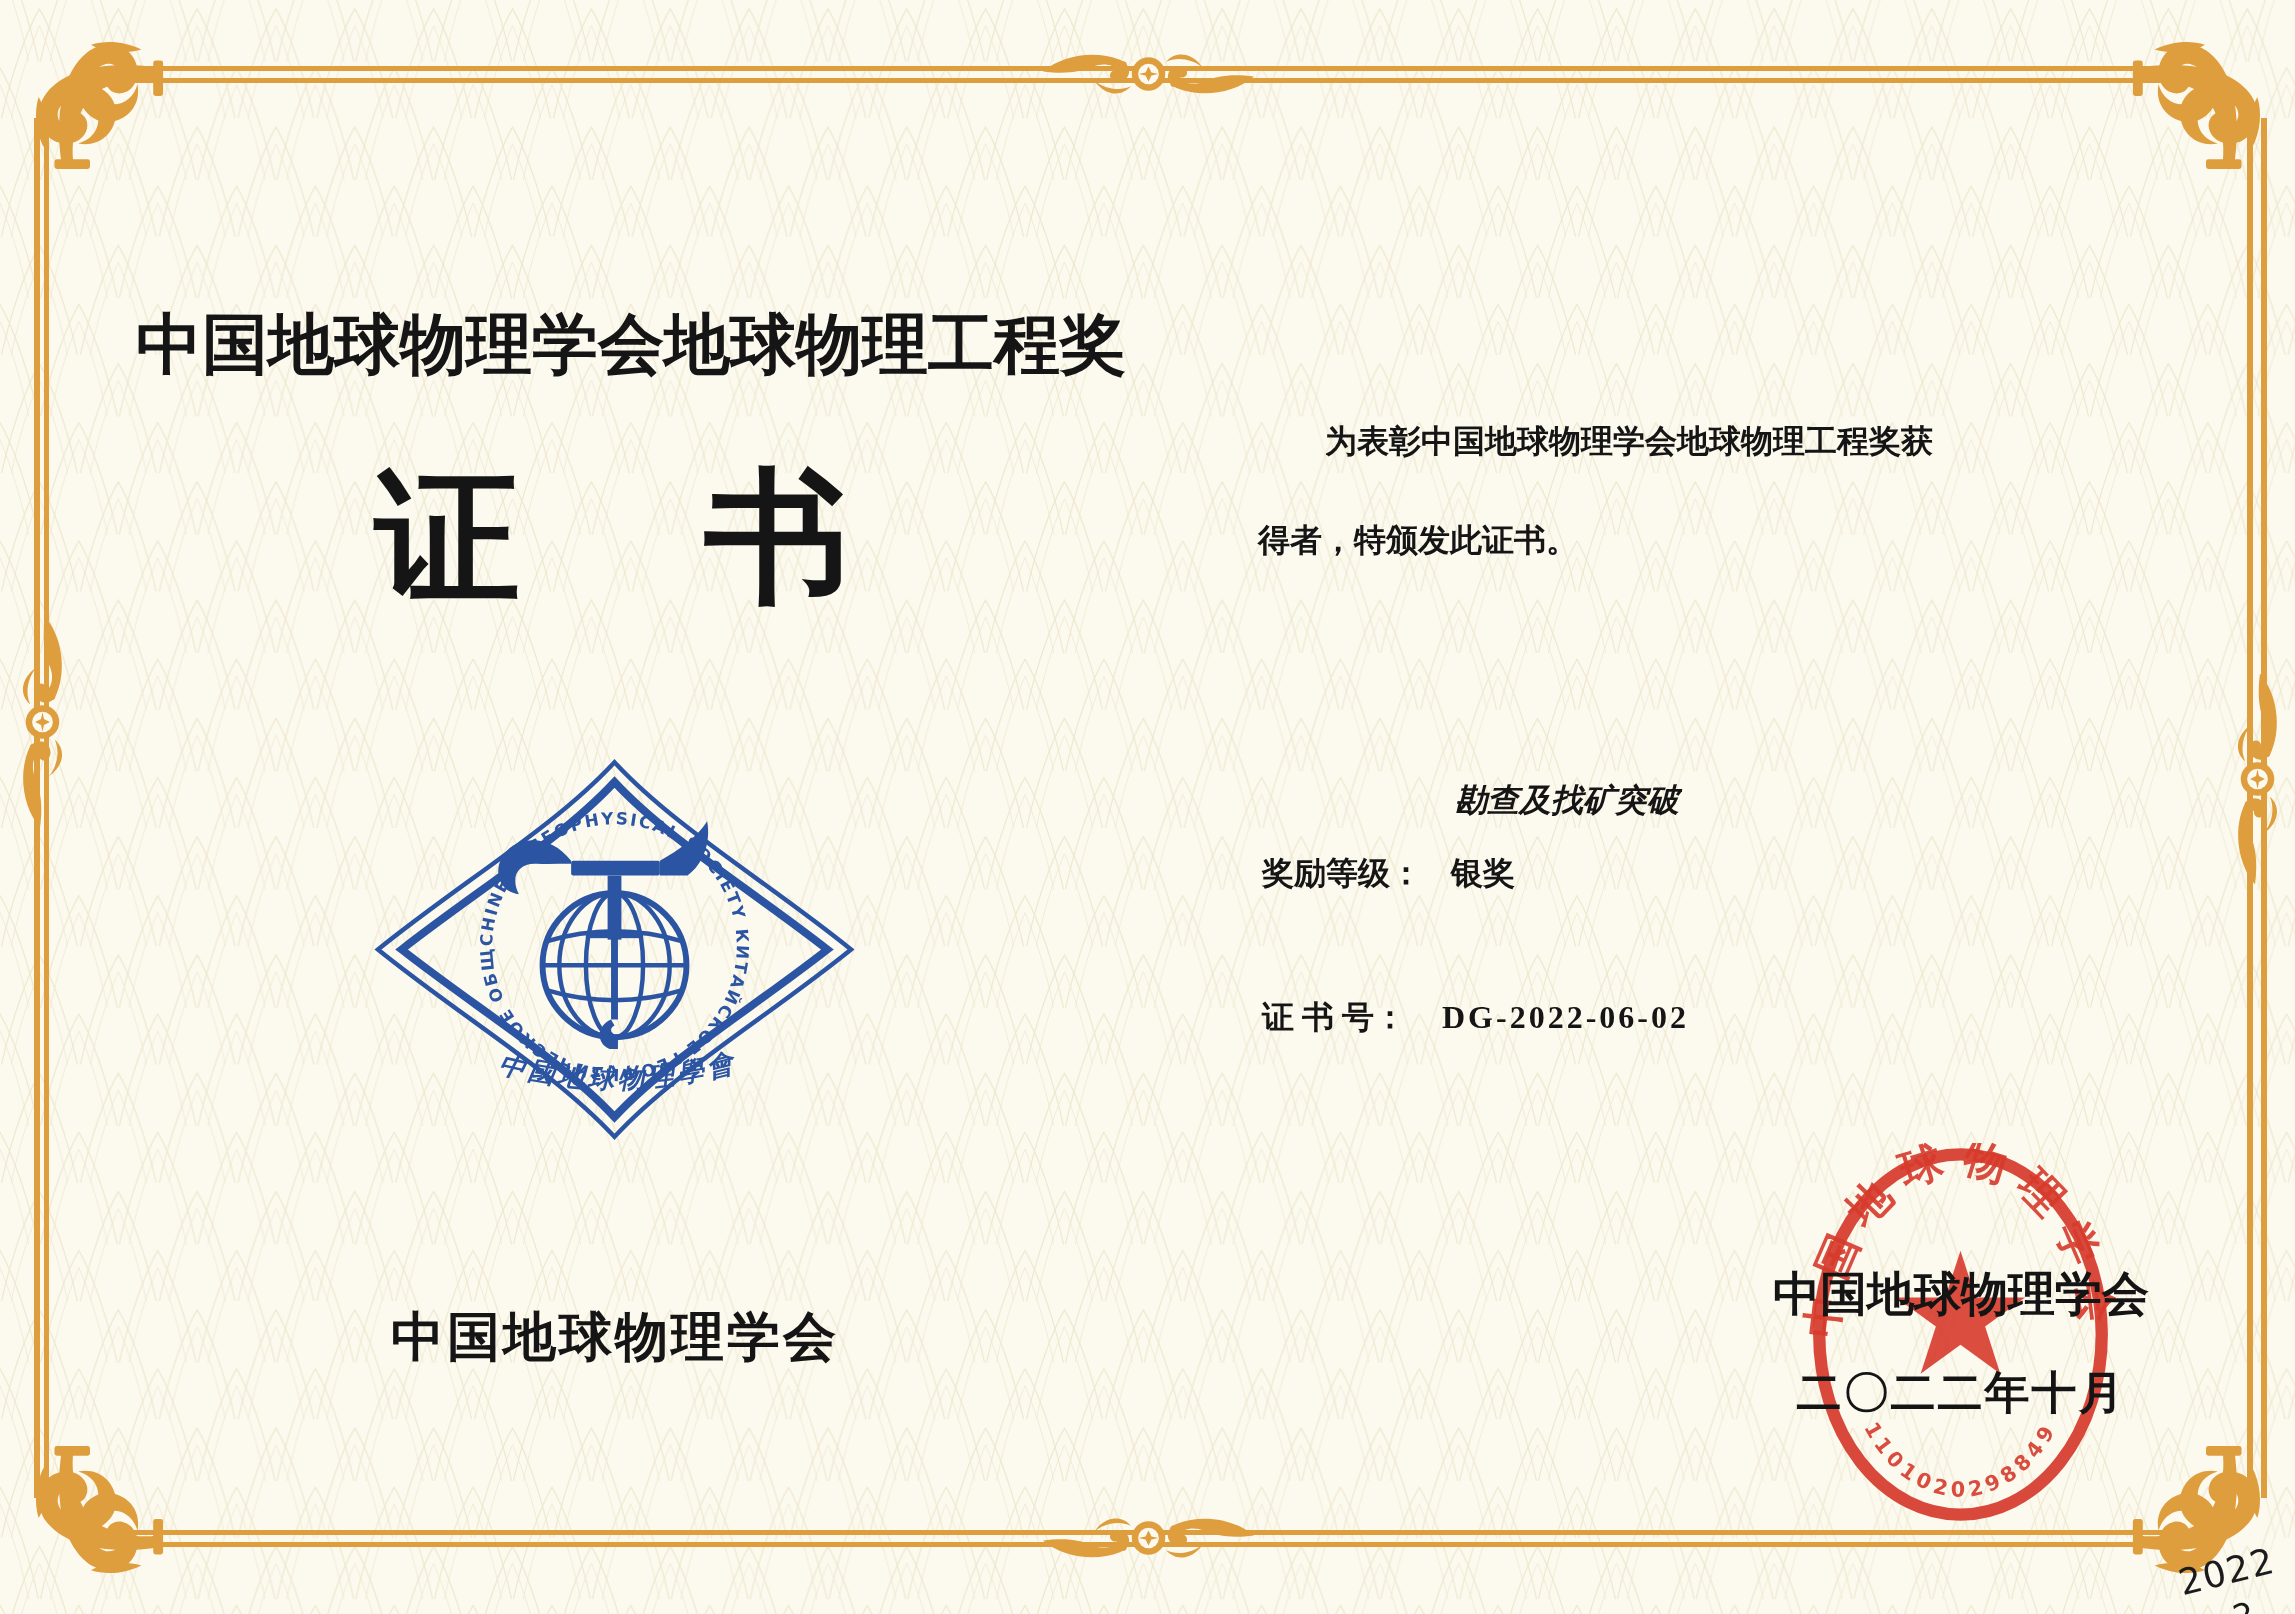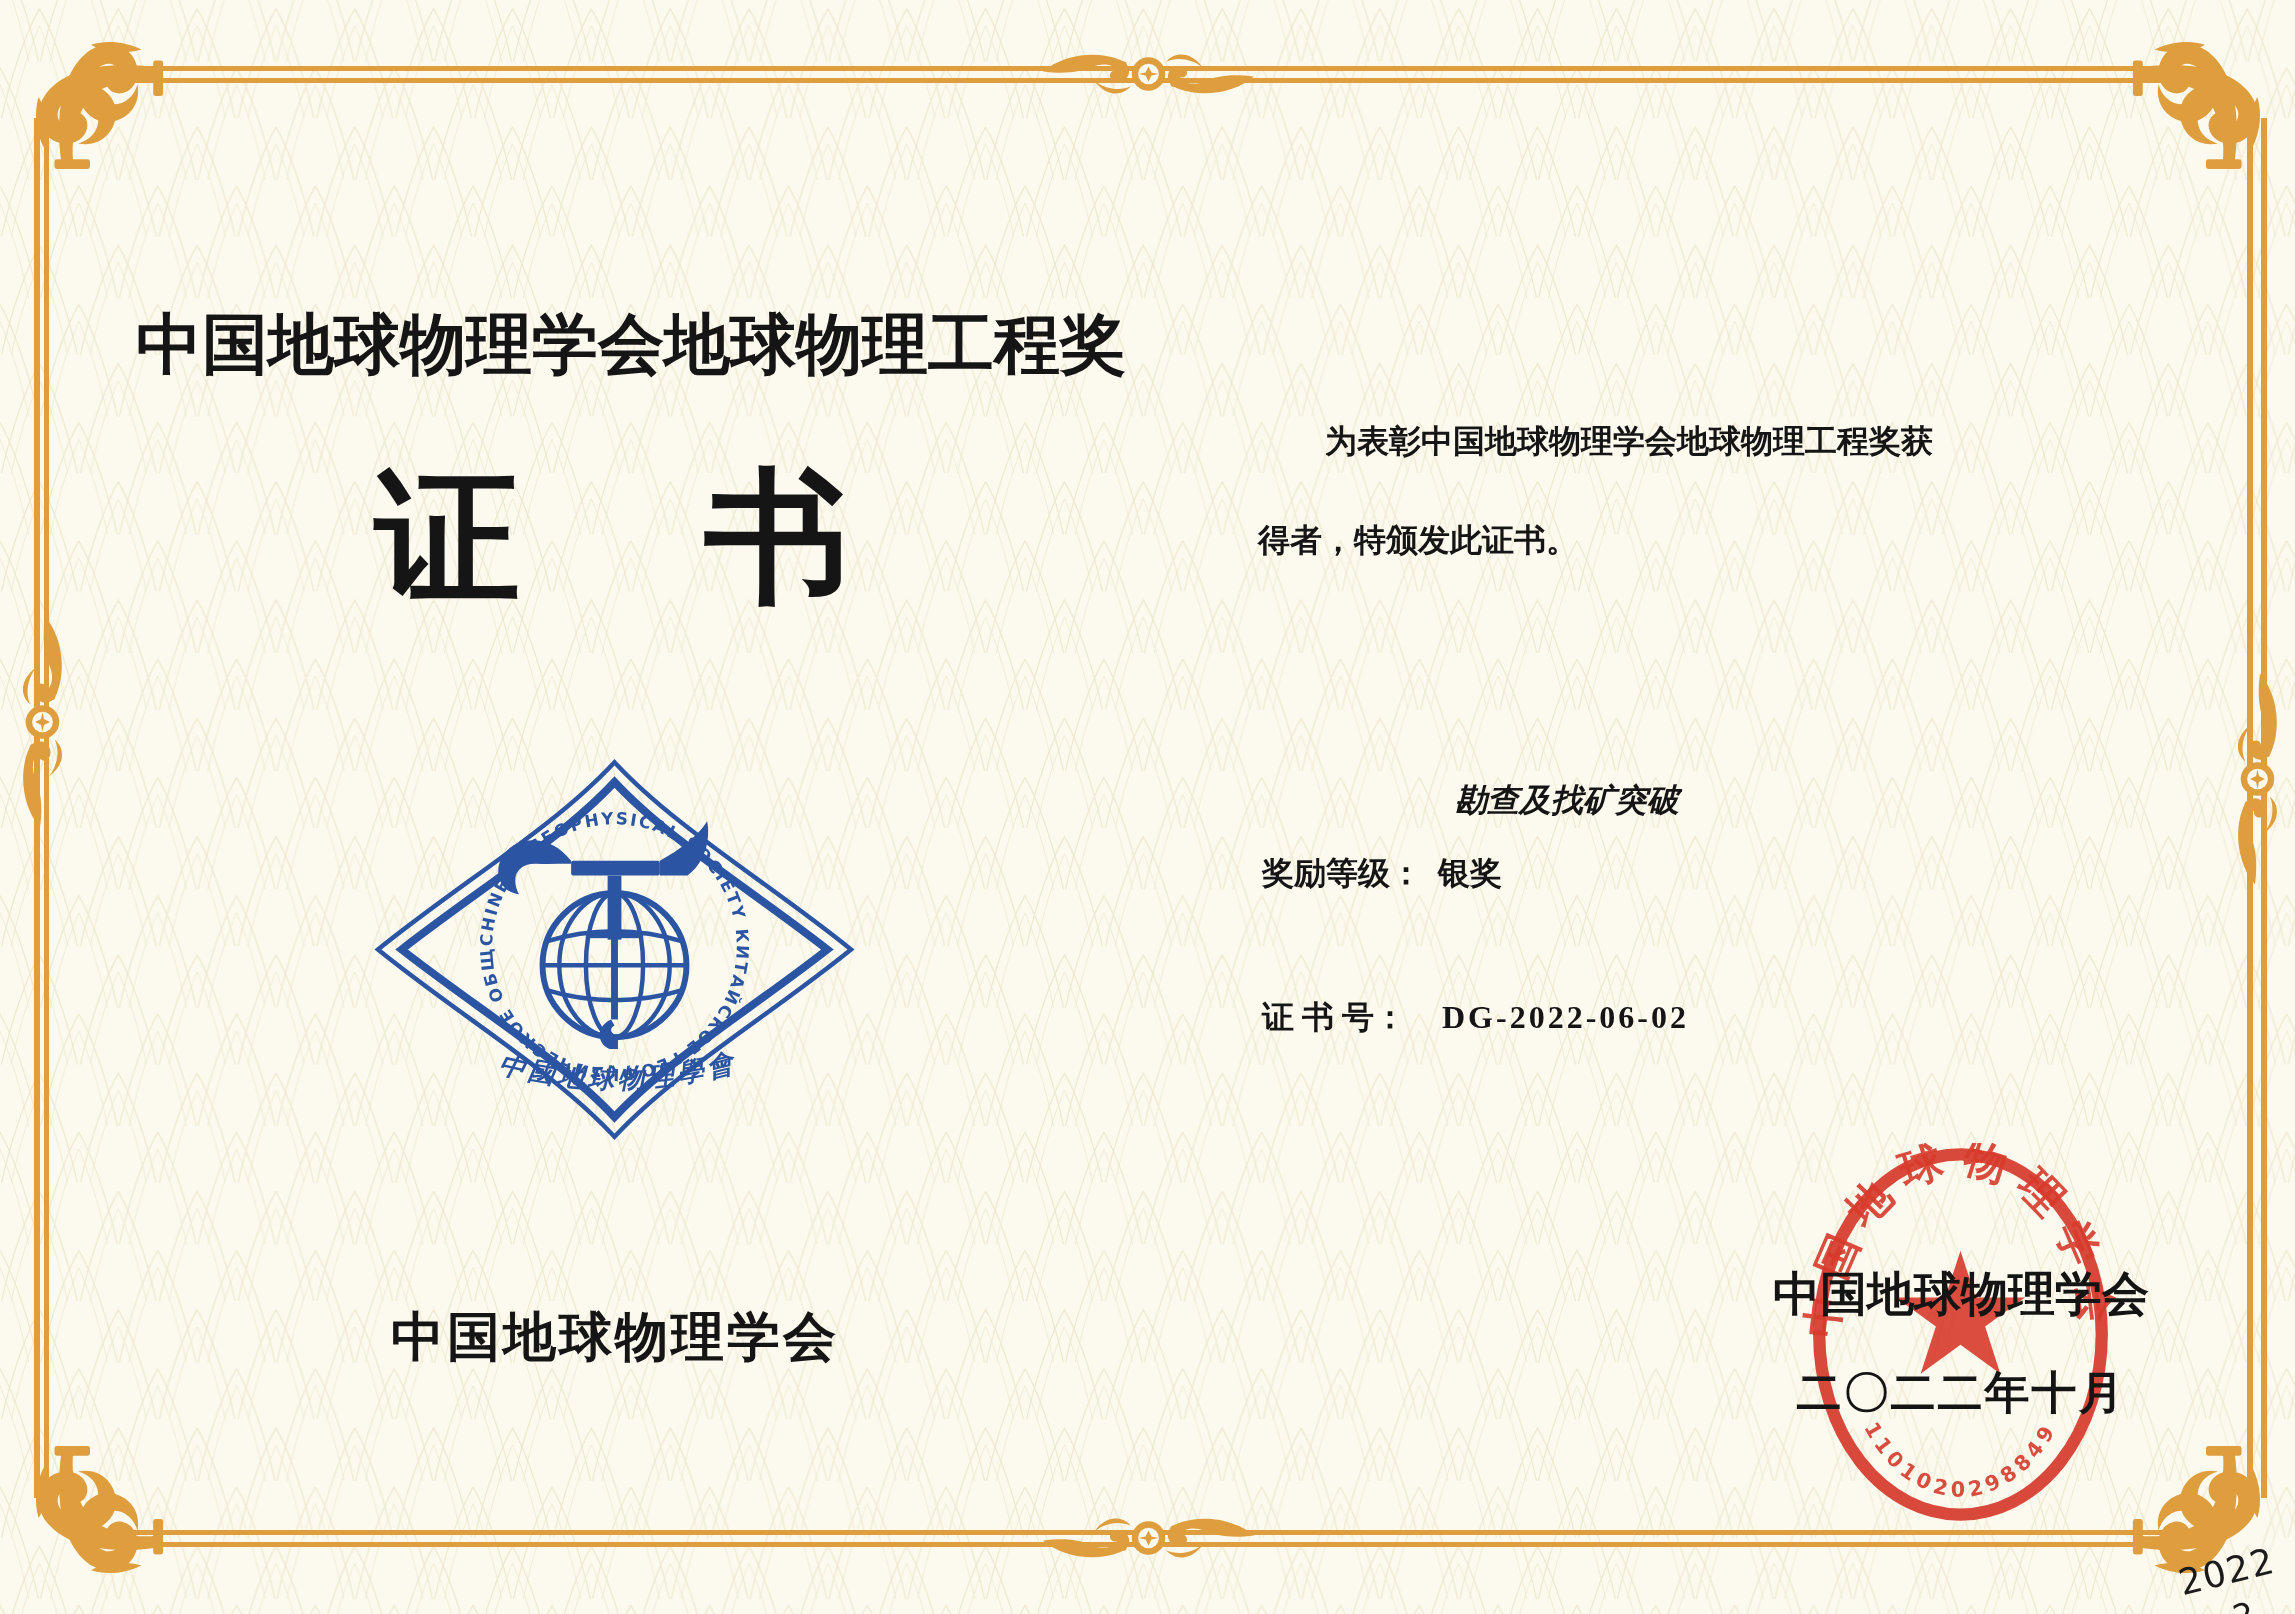--- a/index.html
+++ b/index.html
@@ -43,21 +43,21 @@
   .cc1{left:375px;top:466px;}
   .cc2{left:704px;top:466px;}
   .body-text{font-size:32px;font-weight:700;white-space:nowrap;z-index:4;}
   .intro-1{left:1325px;top:420px;}
   .intro-2{left:1258px;top:519px;text-align:right;}
   .f-row1a{left:1262px;top:706px;}
   .f-row1b{left:1455px;top:779px;font-style:italic;}
   .f-row2{left:1262px;top:852px;}
   .f-row3{left:1262px;top:924px;}
   .f-row4{left:1262px;top:996px;}
-  .f-val-gap{margin-left:16px;}
+  .f-val-gap{margin-left:29px;}
   .certno{letter-spacing:3px;margin-left:36px;}
   .issuer{
     left:391px;top:1302px;font-size:53px;font-weight:800;
     letter-spacing:3px;white-space:nowrap;z-index:4;
   }
   
   .logo{left:374px;top:758px;width:481px;height:383px;z-index:3;}
   
   .seal{left:1802px;top:1143px;width:315px;height:380px;z-index:3;}
   .seal-text{

